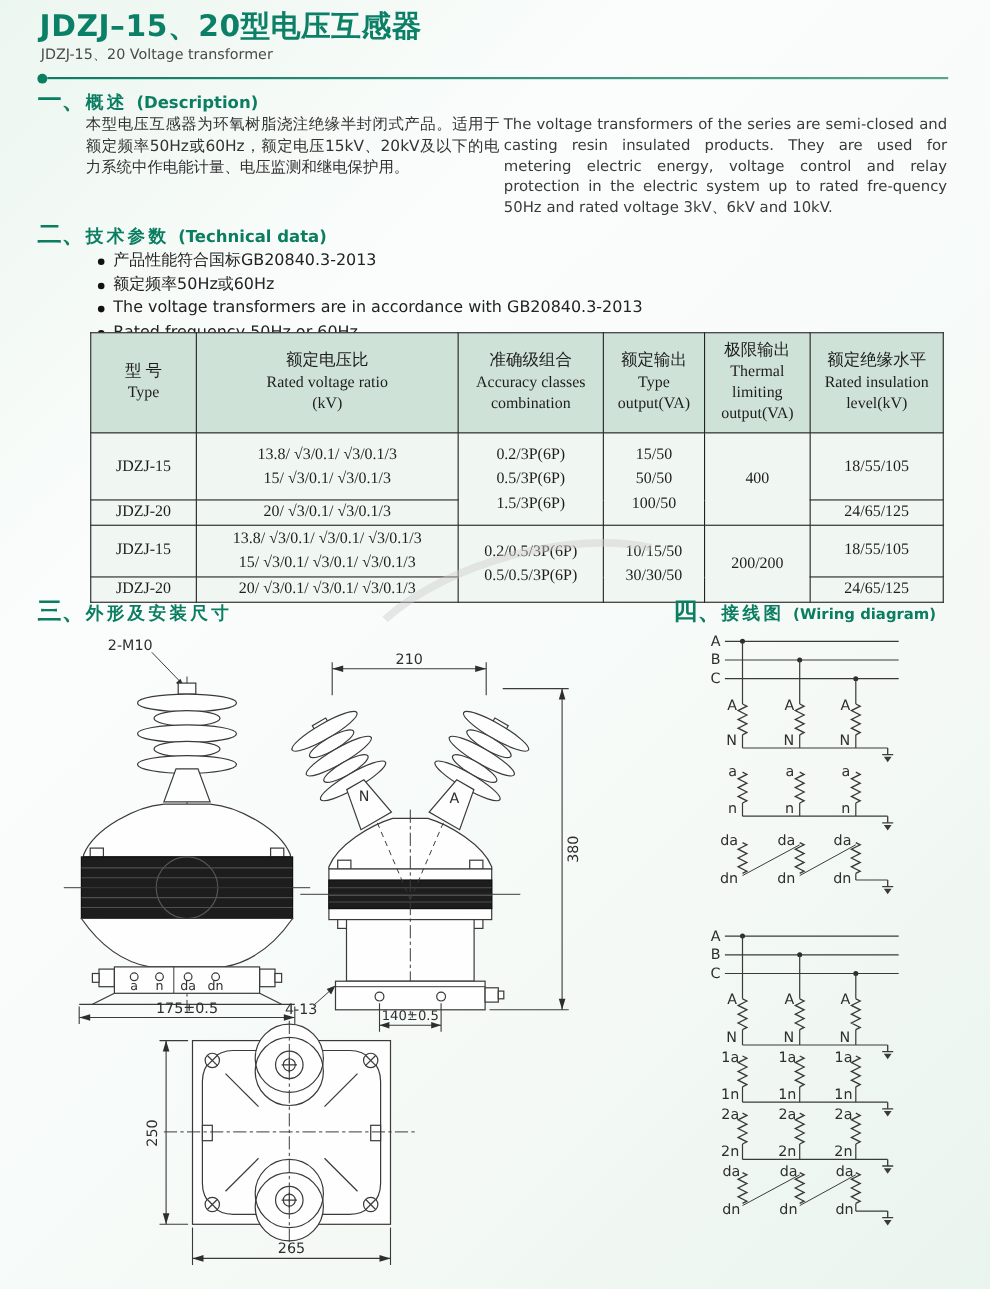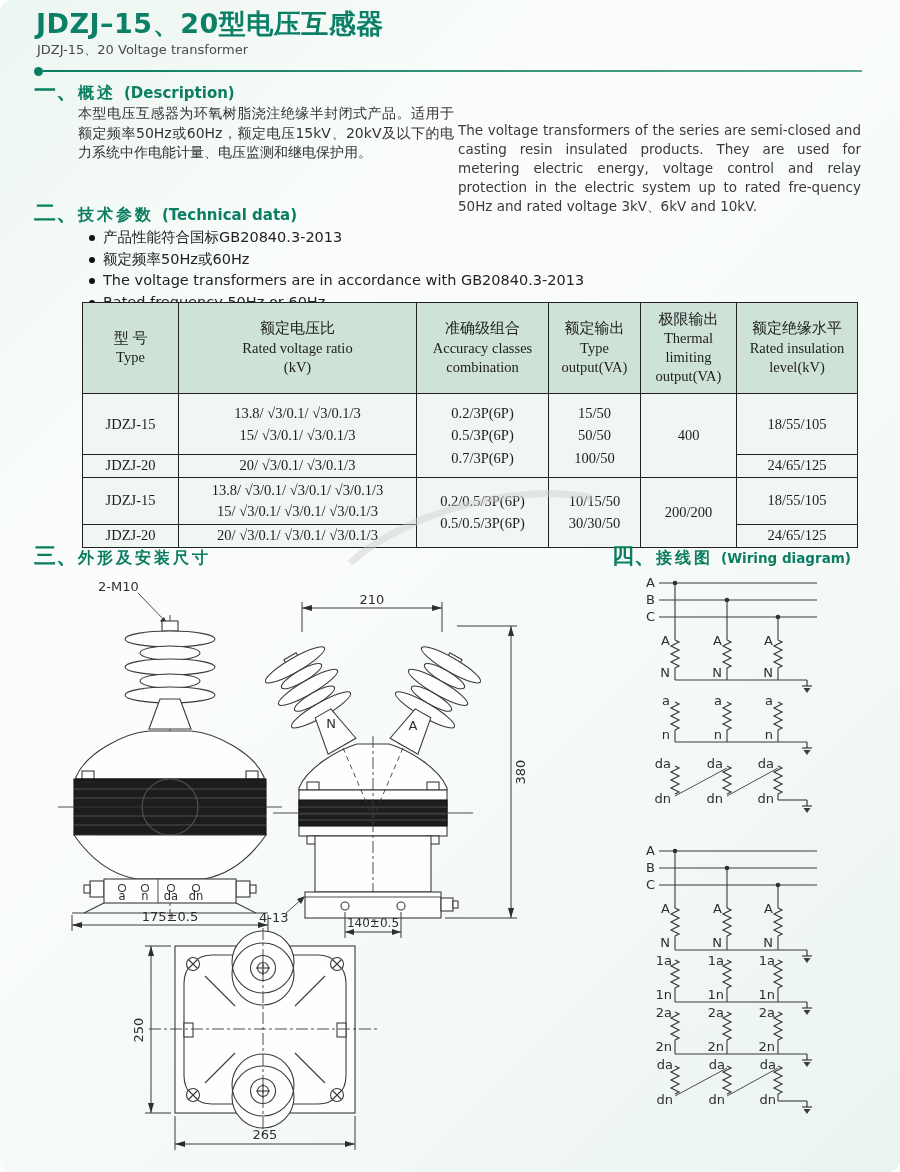--- a/index.html
+++ b/index.html
@@ -1,18 +1,18 @@
 <!DOCTYPE html>
 <html><head>
 <meta charset="utf-8">
 <style>
   html,body{margin:0;padding:0;}
   body{font-family:"DejaVu Sans","Liberation Sans",sans-serif;}
   .page{position:relative;width:900px;height:1172px;overflow:hidden;
-        background:linear-gradient(135deg,#ecf6f0 0%,#fbfdfc 30%,#f4f9f6 70%,#eaf4ee 100%);border-radius:12px;}
+        background:linear-gradient(135deg,#ecf6f0 0%,#fbfdfc 30%,#f4f9f6 70%,#eaf4ee 100%);}
   .abs{position:absolute;}
 
   
   .title{left:36px;top:6px;font-size:27px;font-weight:bold;color:#0c8066;letter-spacing:.5px;}
   .subtitle{left:37px;top:41px;font-size:13px;color:#4a4a4a;}
   .divider{left:34px;top:67px;width:828px;height:8px;display:flex;align-items:center;}
   .divider .dot{width:9px;height:9px;border-radius:50%;background:#0b7d61;}
   .divider .bar{flex:1;height:2px;background:linear-gradient(90deg,#0b7d61,#57a68e);}
 
   
@@ -82,21 +82,21 @@
     <span class="dot"></span>
     <span class="bar"></span>
   </div>
 
   <div class="abs sechead" style="left:34px;top:76px">
     <span class="num">一、</span>
     <span class="zh">概述</span>
     <span class="en">(Description)</span>
   </div>
   <p class="abs para" style="left:78px;top:104px;width:376px">本型电压互感器为环氧树脂浇注绝缘半封闭式产品。适用于额定频率50Hz或60Hz，额定电压15kV、20kV及以下的电力系统中作电能计量、电压监测和继电保护用。</p>
-  <p class="abs para en" style="left:458px;top:121px;width:403px">The voltage transformers of the series are semi-closed and casting resin insulated products. They are used for metering electric energy, voltage control and relay protection in the electric system up to rated fre-quency 50Hz and rated voltage 3kV、6kV and 10kV.</p>
+  <p class="abs para en" style="left:458px;top:104px;width:403px">The voltage transformers of the series are semi-closed and casting resin insulated products. They are used for metering electric energy, voltage control and relay protection in the electric system up to rated fre-quency 50Hz and rated voltage 3kV、6kV and 10kV.</p>
 
   <div class="abs sechead" style="left:34px;top:198px">
     <span class="num">二、</span>
     <span class="zh">技术参数</span>
     <span class="en">(Technical data)</span>
   </div>
   <ul class="abs bullets" style="left:89px;top:229px">
     <li>产品性能符合国标GB20840.3-2013</li>
     <li>额定频率50Hz或60Hz</li>
     <li>The voltage transformers are in accordance with GB20840.3-2013</li>
@@ -144,21 +144,21 @@
     <tbody>
       <tr class="tall">
         <td>JDZJ-15</td>
         <td>
           <div>13.8/ √3/0.1/ √3/0.1/3</div>
           <div>15/ √3/0.1/ √3/0.1/3</div>
         </td>
         <td rowspan="2">
           <div>0.2/3P(6P)</div>
           <div>0.5/3P(6P)</div>
-          <div>0.7/3P(6P)</div>
+          <div>1.5/3P(6P)</div>
         </td>
         <td rowspan="2">
           <div>15/50</div>
           <div>50/50</div>
           <div>100/50</div>
         </td>
         <td rowspan="2">400</td>
         <td>18/55/105</td>
       </tr>
       <tr class="short">

